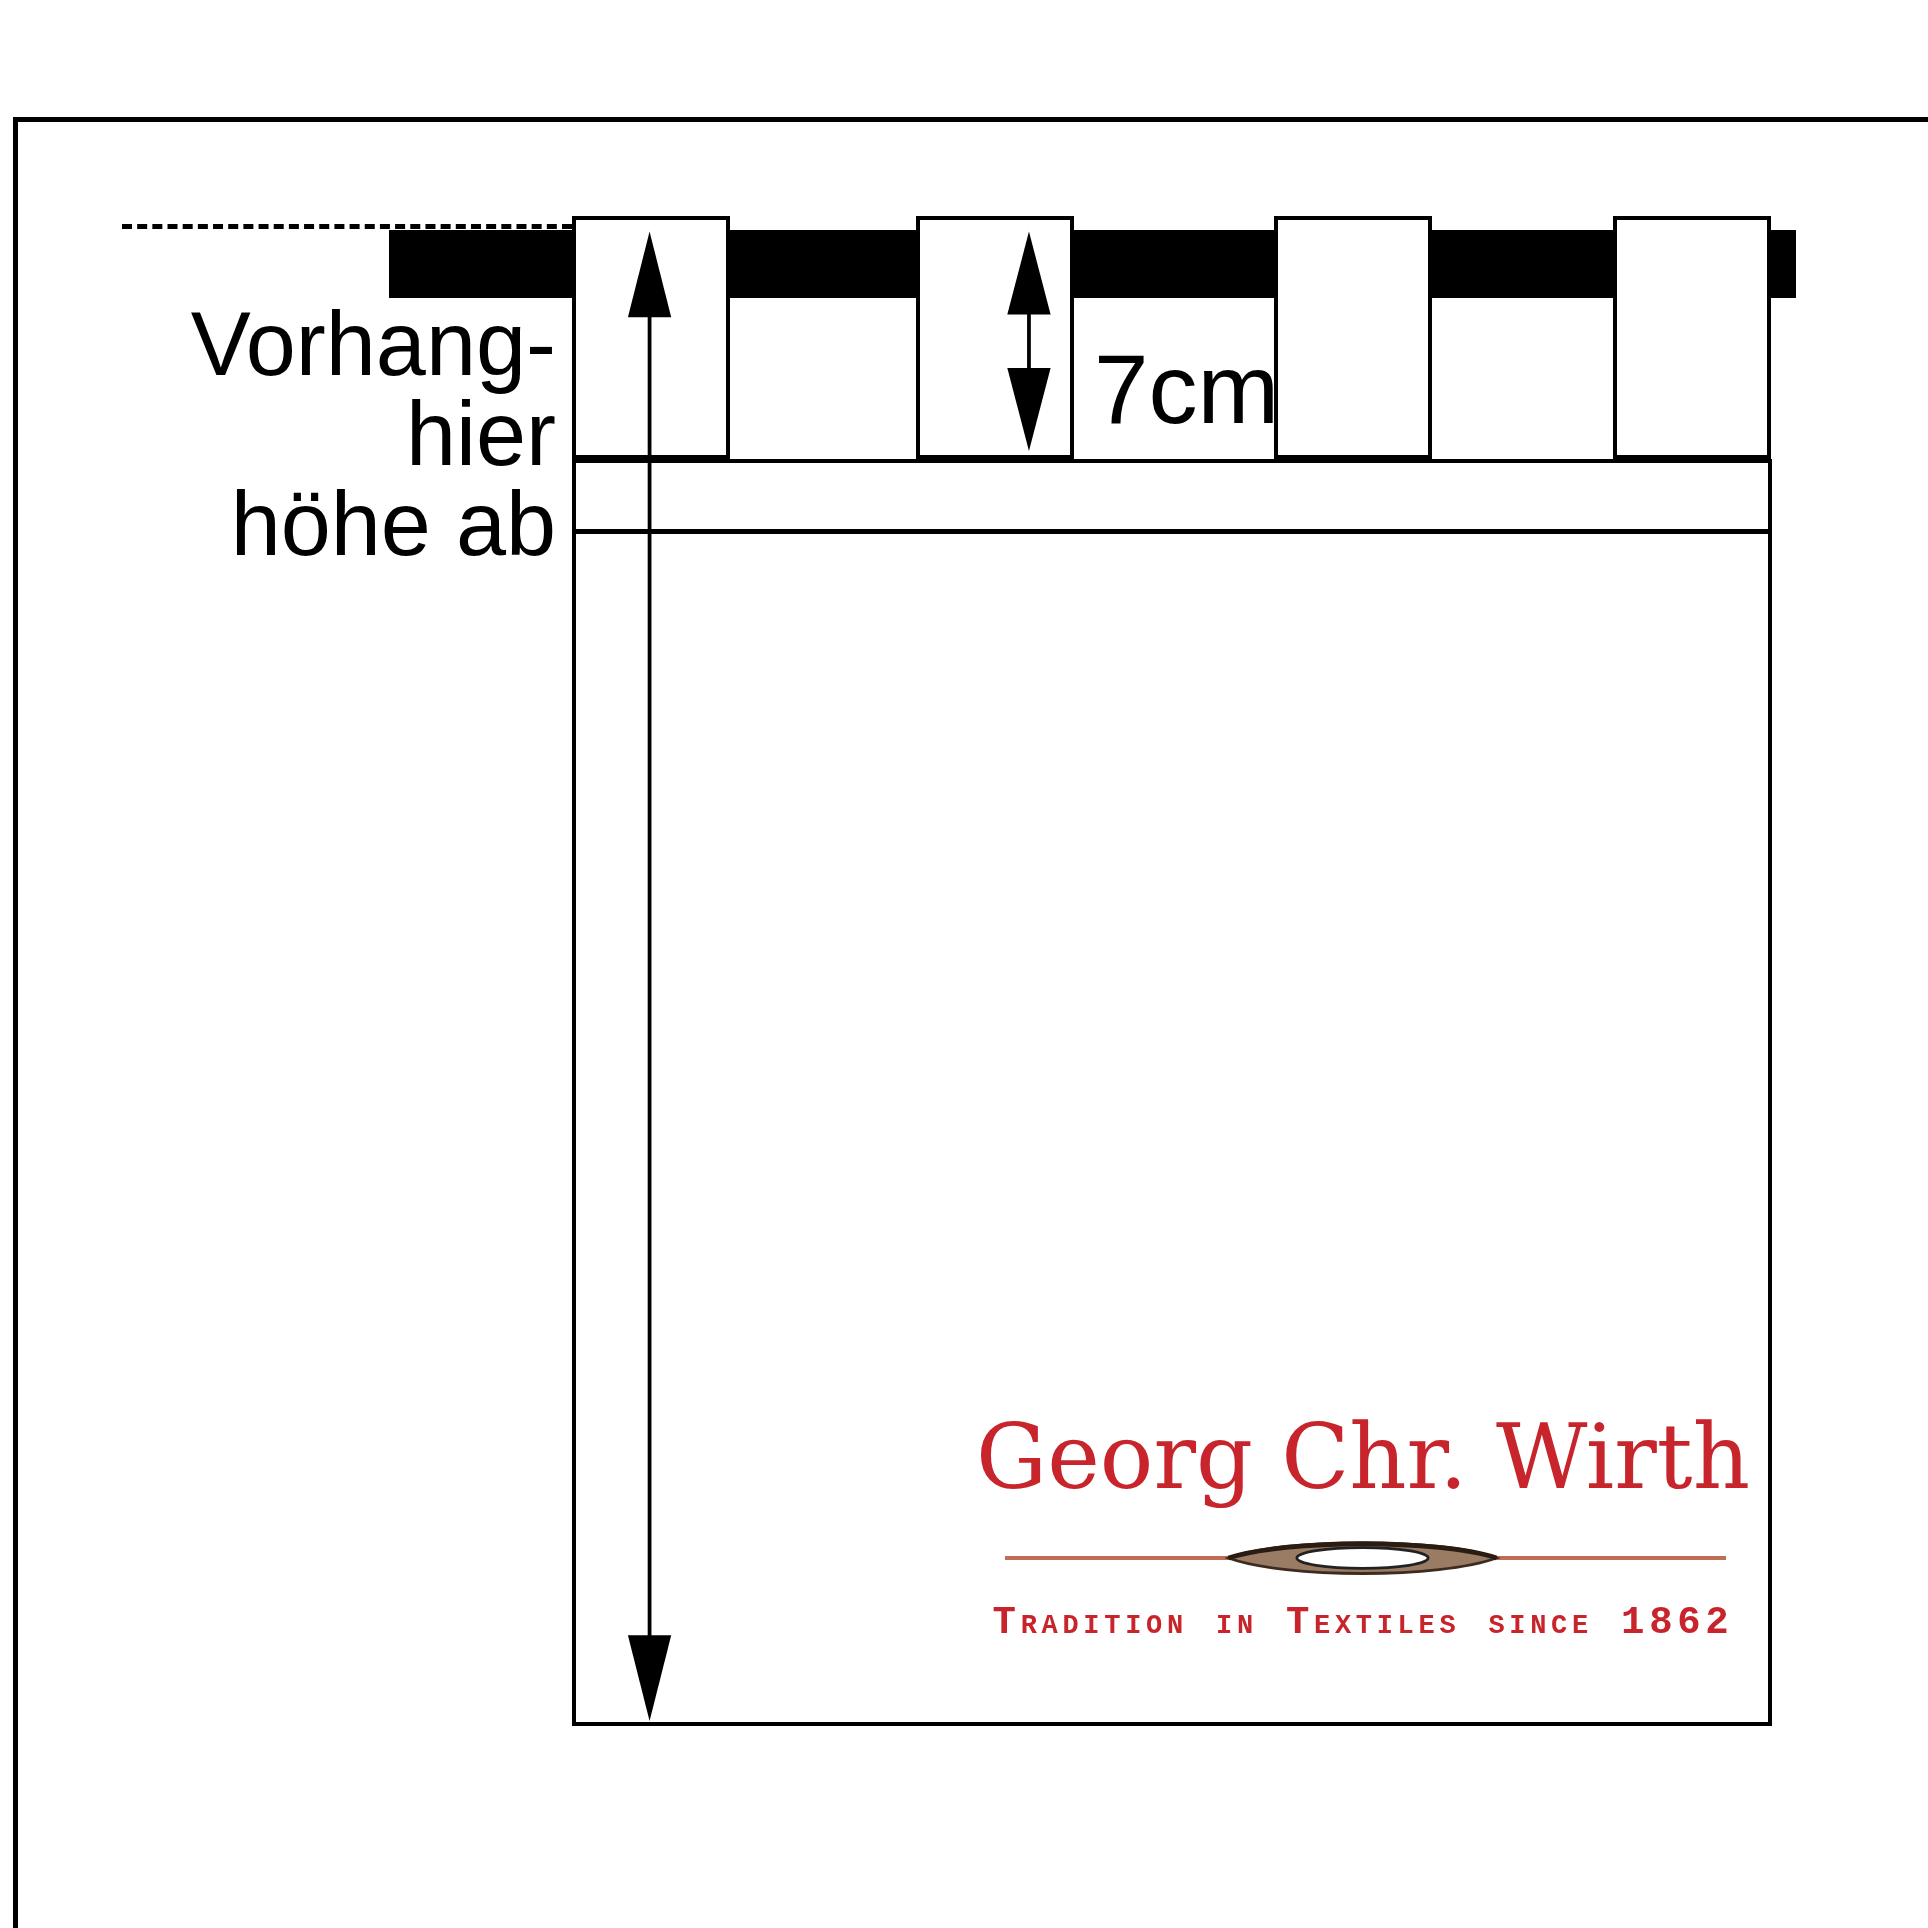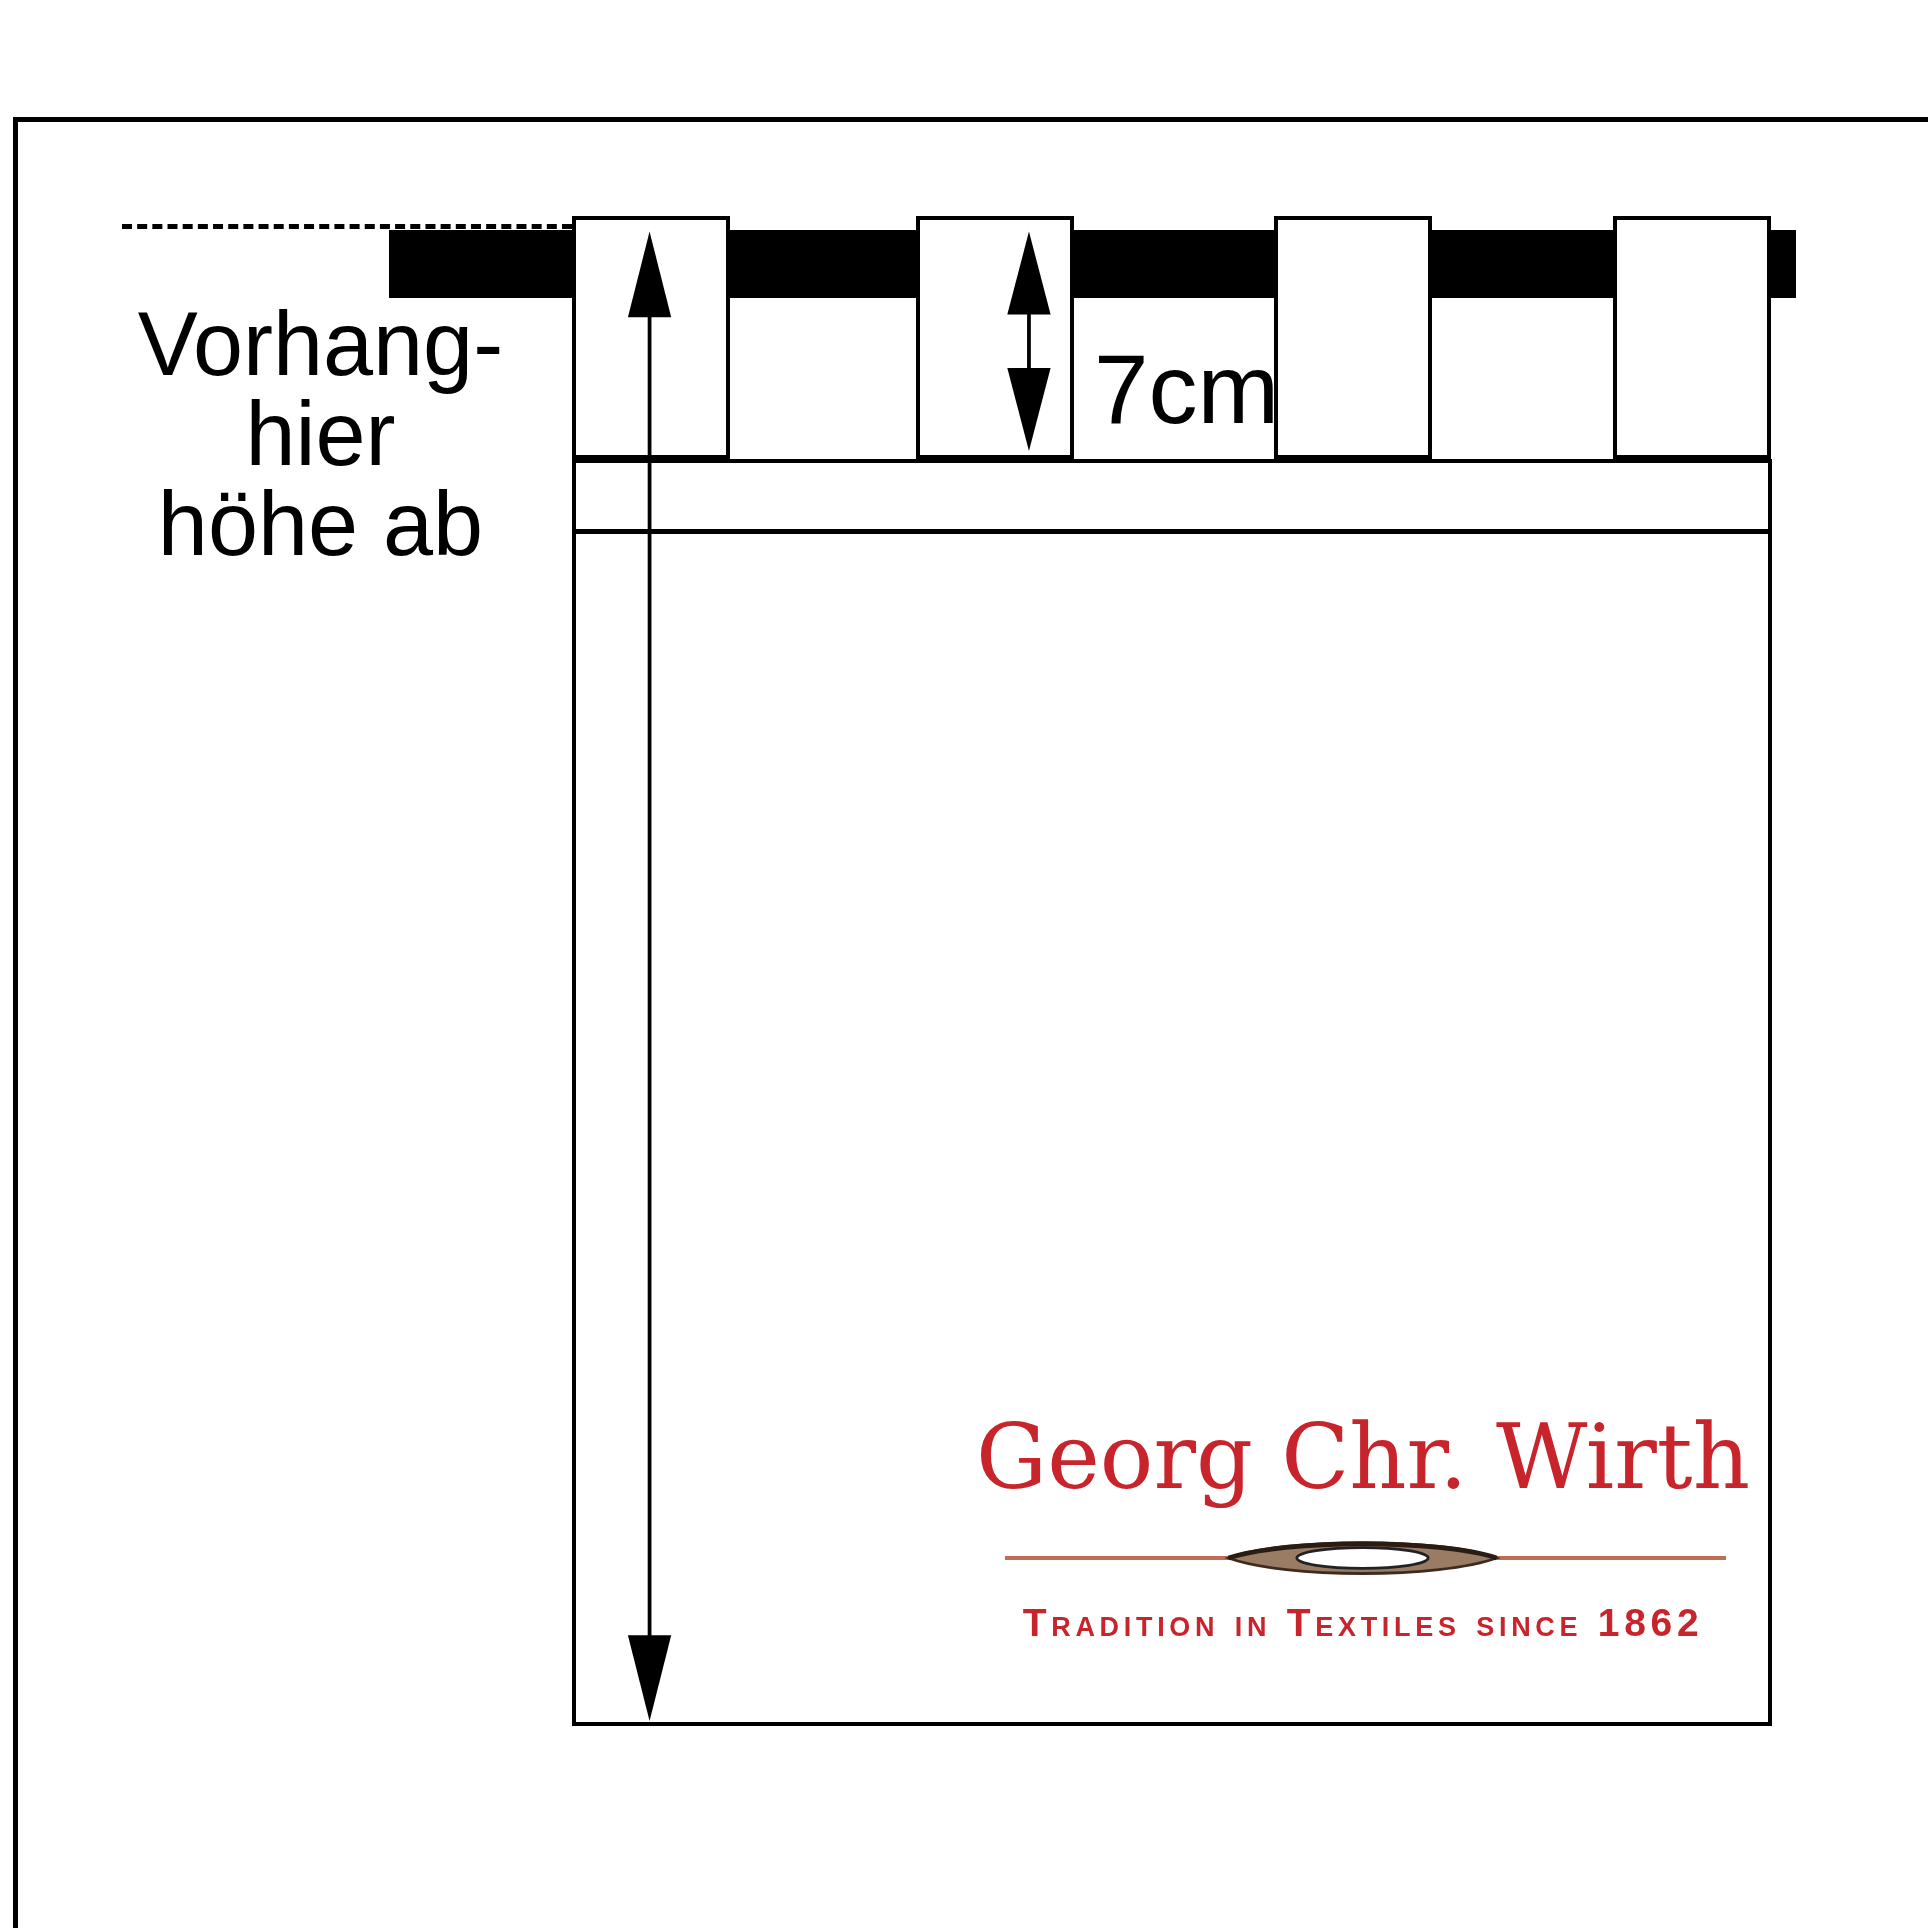--- a/index.html
+++ b/index.html
@@ -24,33 +24,33 @@
 
   
   .curtain { left: 572px; top: 459px; width: 1200px; height: 1267px; background: #fff;
              border: 4.7px solid #000; box-sizing: border-box; z-index: 1; }
   .header-seam { position: absolute; left: 0; top: 66px; width: 100%; height: 4.7px; background: #000; }
 
   
   .arrows { left: 0; top: 0; width: 1928px; height: 1928px; z-index: 5; pointer-events: none; }
 
   
-  .vorhang-label { left: 85px; top: 299px; width: 471px; text-align: center;
+  .vorhang-label { left: 85px; top: 299px; width: 471px; text-align: right;
                    font-size: 90px; line-height: 1.0; color: #000; z-index: 4; }
   .measure-label { left: 1094px; top: 333px; font-size: 98px; color: #000; z-index: 6; }
 
   
   .brand-name { left: 892px; top: 1405px; width: 942px; text-align: center;
                 font-family: "DejaVu Serif", serif; 
                 font-size: 89px; color: #c8242c; z-index: 3; }
   .divider-line { left: 1005px; top: 1556px; width: 721px; height: 3.8px; background: #bf6e55; z-index: 3; }
   .needle { left: 1224px; top: 1528px; width: 277px; height: 60px; z-index: 4; }
   .tagline { left: 892px; top: 1601px; width: 942px; text-align: center;
              font-size: 39px; font-weight: 700; letter-spacing: 4.7px;
-             font-variant: small-caps; color: #c8242c; z-index: 3; }
+             font-variant: small-caps; color: #c8242c; z-index: 3; font-family: Liberation Mono, monospace; }
 </style>
 </head>
 <body>
 
 <div class="canvas">
 
   <div class="abs frame-top"></div>
   <div class="abs frame-left"></div>
 
   <div class="abs dashed-line"></div>

